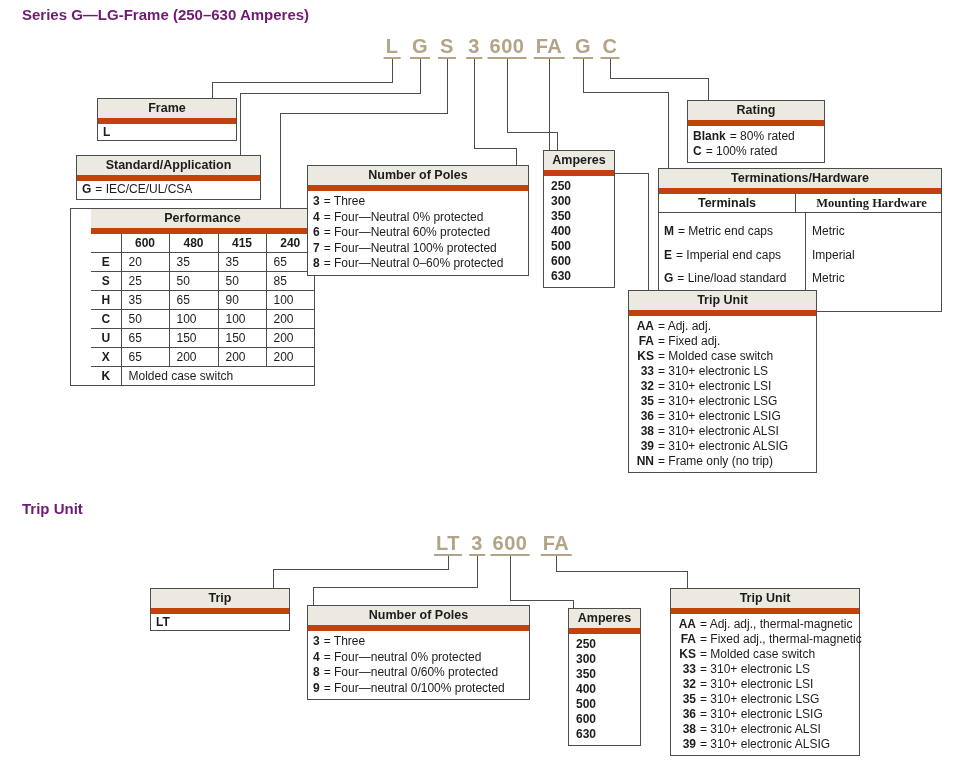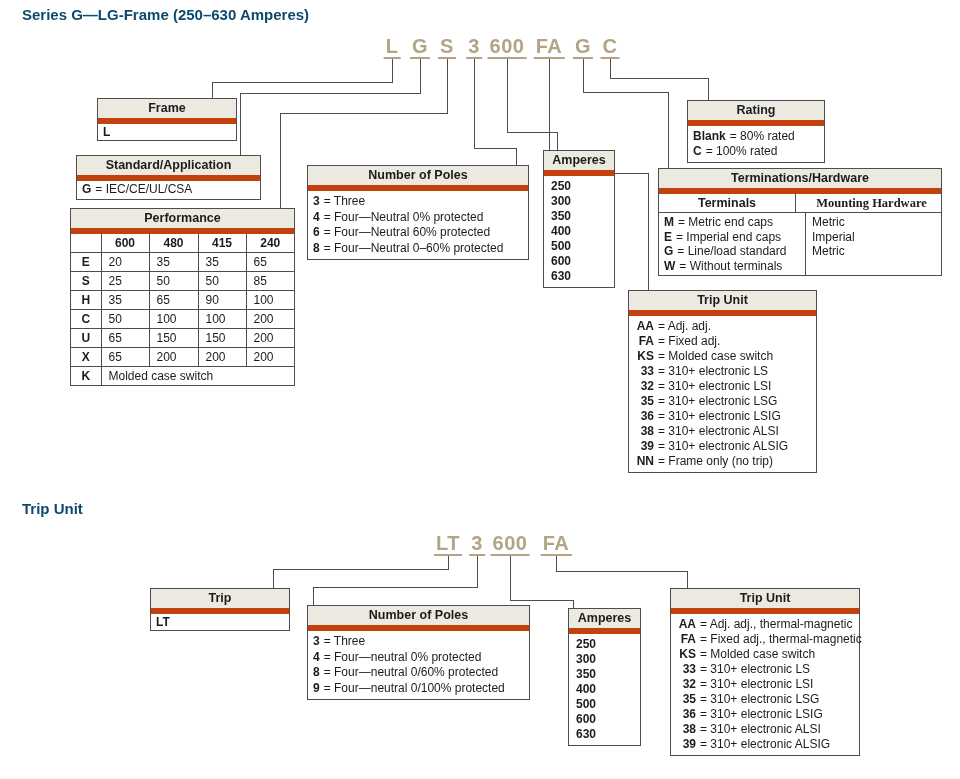--- a/index.html
+++ b/index.html
@@ -1,20 +1,20 @@
 <!DOCTYPE html>
 <html><head>
 <meta charset="utf-8">
 <style>
   html,body{margin:0;padding:0;background:#ffffff;}
   #stage{
     position:relative;width:960px;height:779px;background:#ffffff;overflow:hidden;
     font-family:"Liberation Sans",sans-serif;color:#1c1c1c;
   }
-  .sect-title{position:absolute;font-size:15px;font-weight:bold;color:#0c4a6e;white-space:nowrap;}
+  .sect-title{position:absolute;font-size:15px;font-weight:bold;color:#701a75;white-space:nowrap;}
   .code-char{
     position:absolute;transform:translateX(-50%);
     font-size:20px;font-weight:bold;color:#b3a387;letter-spacing:.5px;
     border-bottom:2px solid #b3a387;padding:0 2px;line-height:1.05;white-space:nowrap;
   }
   svg.wires{position:absolute;left:0;top:0;}
   svg.wires polyline{fill:none;stroke:#4d4d4d;stroke-width:1;shape-rendering:crispEdges;}
   .box{position:absolute;border:1px solid #4d4d4d;background:#ffffff;font-size:12px;}
   .bh{
     background:#ece9e0;border-bottom:6px solid #c2410c;font-weight:bold;
@@ -29,21 +29,21 @@
   .amp .bb{padding:3px 7px;}
   .amp .lrow{font-weight:bold;}
   table.perf{border-collapse:collapse;border-style:hidden;width:100%;table-layout:fixed;}
   table.perf th,table.perf td{border:1px solid #4d4d4d;height:18px;padding:0;font-size:12px;line-height:18px;}
   table.perf th{font-weight:bold;text-align:center;}
   table.perf td{text-align:left;padding-left:7px;font-weight:normal;}
   table.perf tr.chead th{font-weight:bold;}
   .tcols{display:flex;}
   .tcol-l{width:136px;border-right:1px solid #4d4d4d;padding:2px 5px;}
   .tcol-r{flex:1;padding:2px 6px;}
-  .tcol-l .lrow,.tcol-r .lrow{line-height:14.5px;}
+  .tcol-l .lrow,.tcol-r .lrow{line-height:14.5px;margin-top:9px;}
   .tsub{display:flex;border-bottom:1px solid #4d4d4d;background:#ffffff;gap:6px;}
   .tsub div{height:18px;line-height:18px;font-weight:bold;text-align:center;font-size:12.5px;}
   .tsub .c1{width:136px;border-right:1px solid #4d4d4d;}
   .tsub .c2{flex:1;font-family:Liberation Serif, serif;}
 </style>
 </head>
 <body>
 
 <div id="stage">
 
@@ -78,21 +78,21 @@
     <div class="vrow">L</div>
   </div>
 
   <div class="box" style="left:76px;top:155px;width:183px;">
     <div class="bh">Standard/Application</div>
     <div class="bb" style="padding:1px 5px 2px 5px;">
       <div class="lrow"><b class="rc">G</b><span>= IEC/CE/UL/CSA</span></div>
     </div>
   </div>
 
-  <div class="box" style="left:70px;top:208px;width:223px;">
+  <div class="box" style="left:70px;top:208px;width:223px;padding-left:20px;">
     <div class="bh">Performance</div>
     <table class="perf">
       <colgroup>
           <col style="width:30px">
           <col style="width:48px">
           <col style="width:49px">
           <col style="width:48px">
           <col style="width:48px">
         </colgroup>
       <tbody>
@@ -152,20 +152,21 @@
     </tbody>
       </table>
   </div>
 
   <div class="box" style="left:307px;top:165px;width:220px;">
     <div class="bh">Number of Poles</div>
     <div class="bb">
       <div class="lrow15"><b class="rc">3</b><span>= Three</span></div>
       <div class="lrow15"><b class="rc">4</b><span>= Four—Neutral 0% protected</span></div>
       <div class="lrow15"><b class="rc">6</b><span>= Four—Neutral 60% protected</span></div>
+      <div class="lrow15"><b class="rc">7</b><span>= Four—Neutral 100% protected</span></div>
       <div class="lrow15"><b class="rc">8</b><span>= Four—Neutral 0–60% protected</span></div>
     </div>
   </div>
 
   <div class="box amp" style="left:543px;top:150px;width:70px;">
     <div class="bh">Amperes</div>
     <div class="bb">
       <div class="lrow">250</div>
       <div class="lrow">300</div>
       <div class="lrow">350</div>

